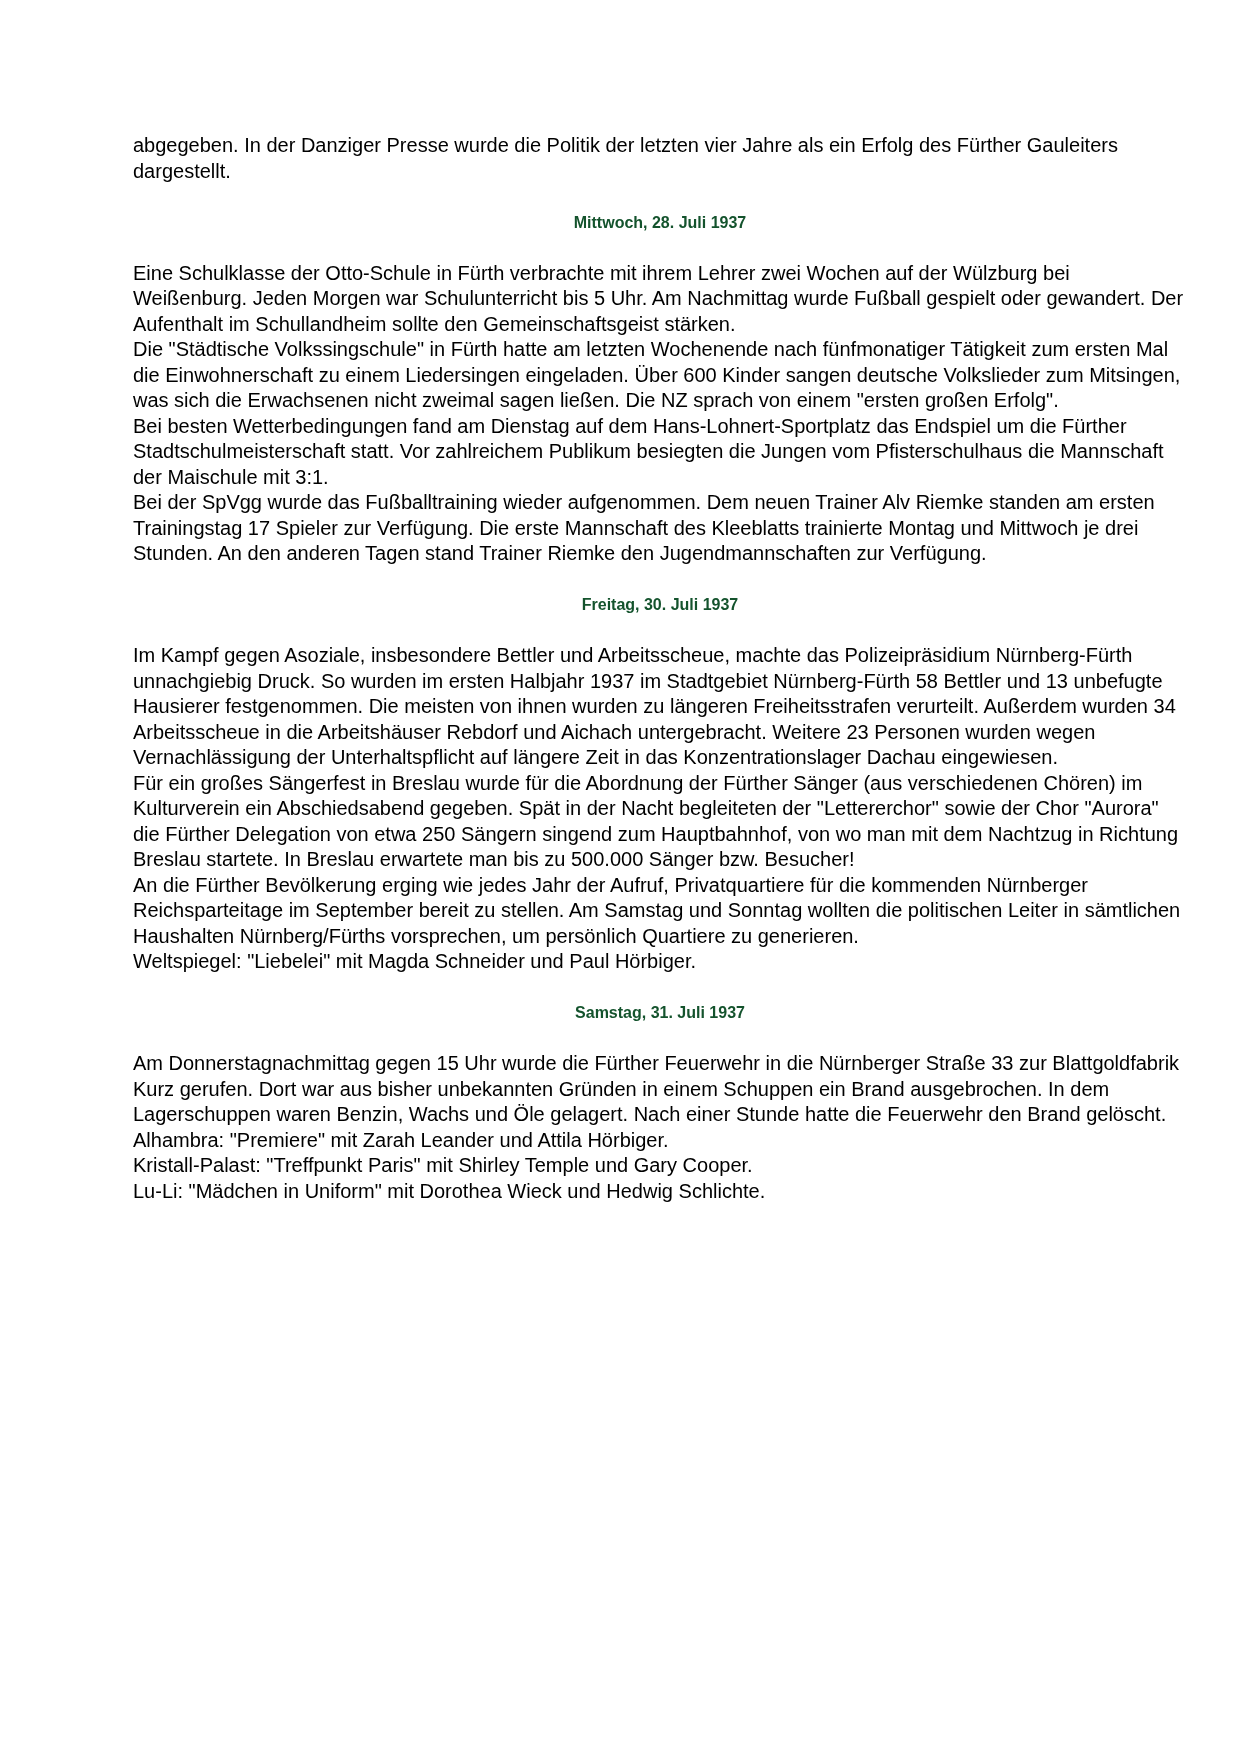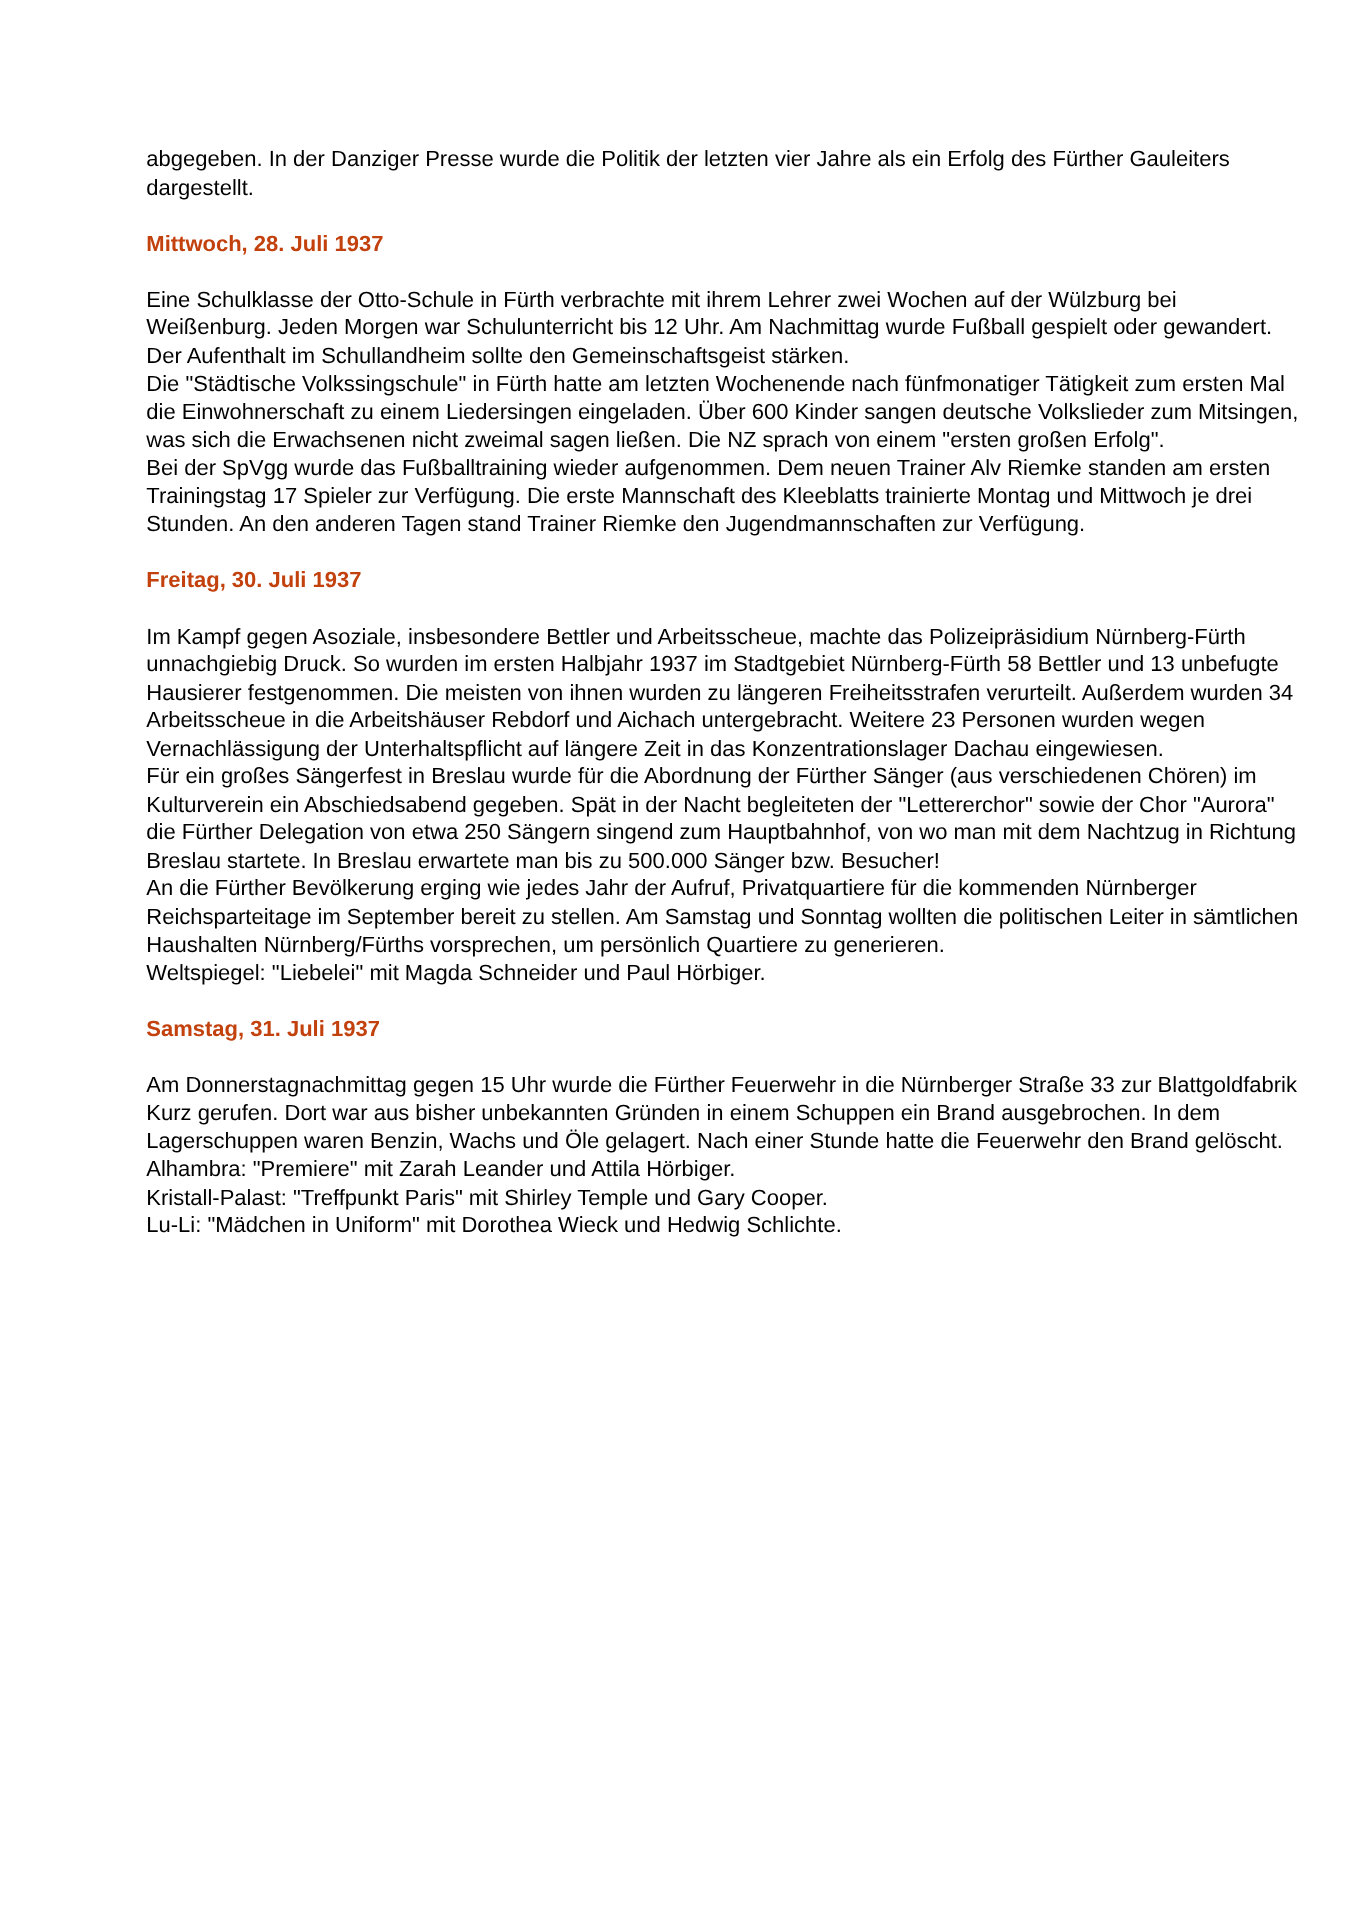--- a/index.html
+++ b/index.html
@@ -24,40 +24,42 @@
   .para {
     margin: 0;
     font-size: 20px;
     line-height: 25.5px;
     font-weight: normal;
     color: #000000;
     text-align: left;
   }
   .heading {
     margin: 25.5px 0 25.5px 0;
-    font-size: 20px;
+    font-size: 16px;
     line-height: 25.5px;
     font-weight: bold;
-    color: #c2410c;
+    color: #14532d;
+    text-align: center;
   }
 </style>
 </head>
 <body>
 
 <div class="page">
 
   <p class="para">abgegeben. In der Danziger Presse wurde die Politik der letzten vier Jahre als ein Erfolg des Fürther Gauleiters dargestellt.</p>
 
   <section>
     <h2 class="heading">Mittwoch, 28. Juli 1937</h2>
-    <p class="para">Eine Schulklasse der Otto-Schule in Fürth verbrachte mit ihrem Lehrer zwei Wochen auf der Wülzburg bei Weißenburg. Jeden Morgen war Schulunterricht bis 12 Uhr. Am Nachmittag wurde Fußball gespielt oder gewandert. Der Aufenthalt im Schullandheim sollte den Gemeinschaftsgeist stärken.</p>
+    <p class="para">Eine Schulklasse der Otto-Schule in Fürth verbrachte mit ihrem Lehrer zwei Wochen auf der Wülzburg bei Weißenburg. Jeden Morgen war Schulunterricht bis 5 Uhr. Am Nachmittag wurde Fußball gespielt oder gewandert. Der Aufenthalt im Schullandheim sollte den Gemeinschaftsgeist stärken.</p>
     <p class="para">Die "Städtische Volkssingschule" in Fürth hatte am letzten Wochenende nach fünfmonatiger Tätigkeit zum ersten Mal die Einwohnerschaft zu einem Liedersingen eingeladen. Über 600 Kinder sangen deutsche Volkslieder zum Mitsingen, was sich die Erwachsenen nicht zweimal sagen ließen. Die NZ sprach von einem "ersten großen Erfolg".</p>
   </section>
 
   <section>
+    <p class="para">Bei besten Wetterbedingungen fand am Dienstag auf dem Hans-Lohnert-Sportplatz das Endspiel um die Fürther Stadtschulmeisterschaft statt. Vor zahlreichem Publikum besiegten die Jungen vom Pfisterschulhaus die Mannschaft der Maischule mit 3:1.</p>
     <p class="para">Bei der SpVgg wurde das Fußballtraining wieder aufgenommen. Dem neuen Trainer Alv Riemke standen am ersten Trainingstag 17 Spieler zur Verfügung. Die erste Mannschaft des Kleeblatts trainierte Montag und Mittwoch je drei Stunden. An den anderen Tagen stand Trainer Riemke den Jugendmannschaften zur Verfügung.</p>
   </section>
 
   <section>
     <h2 class="heading">Freitag, 30. Juli 1937</h2>
     <p class="para">Im Kampf gegen Asoziale, insbesondere Bettler und Arbeitsscheue, machte das Polizeipräsidium Nürnberg-Fürth unnachgiebig Druck. So wurden im ersten Halbjahr 1937 im Stadtgebiet Nürnberg-Fürth 58 Bettler und 13 unbefugte Hausierer festgenommen. Die meisten von ihnen wurden zu längeren Freiheitsstrafen verurteilt. Außerdem wurden 34 Arbeitsscheue in die Arbeitshäuser Rebdorf und Aichach untergebracht. Weitere 23 Personen wurden wegen Vernachlässigung der Unterhaltspflicht auf längere Zeit in das Konzentrationslager Dachau eingewiesen.</p>
     <p class="para">Für ein großes Sängerfest in Breslau wurde für die Abordnung der Fürther Sänger (aus verschiedenen Chören) im Kulturverein ein Abschiedsabend gegeben. Spät in der Nacht begleiteten der "Lettererchor" sowie der Chor "Aurora" die Fürther Delegation von etwa 250 Sängern singend zum Hauptbahnhof, von wo man mit dem Nachtzug in Richtung Breslau startete. In Breslau erwartete man bis zu 500.000 Sänger bzw. Besucher!</p>
     <p class="para">An die Fürther Bevölkerung erging wie jedes Jahr der Aufruf, Privatquartiere für die kommenden Nürnberger Reichsparteitage im September bereit zu stellen. Am Samstag und Sonntag wollten die politischen Leiter in sämtlichen Haushalten Nürnberg/Fürths vorsprechen, um persönlich Quartiere zu generieren.</p>
     <p class="para">Weltspiegel: "Liebelei" mit Magda Schneider und Paul Hörbiger.</p>
   </section>

